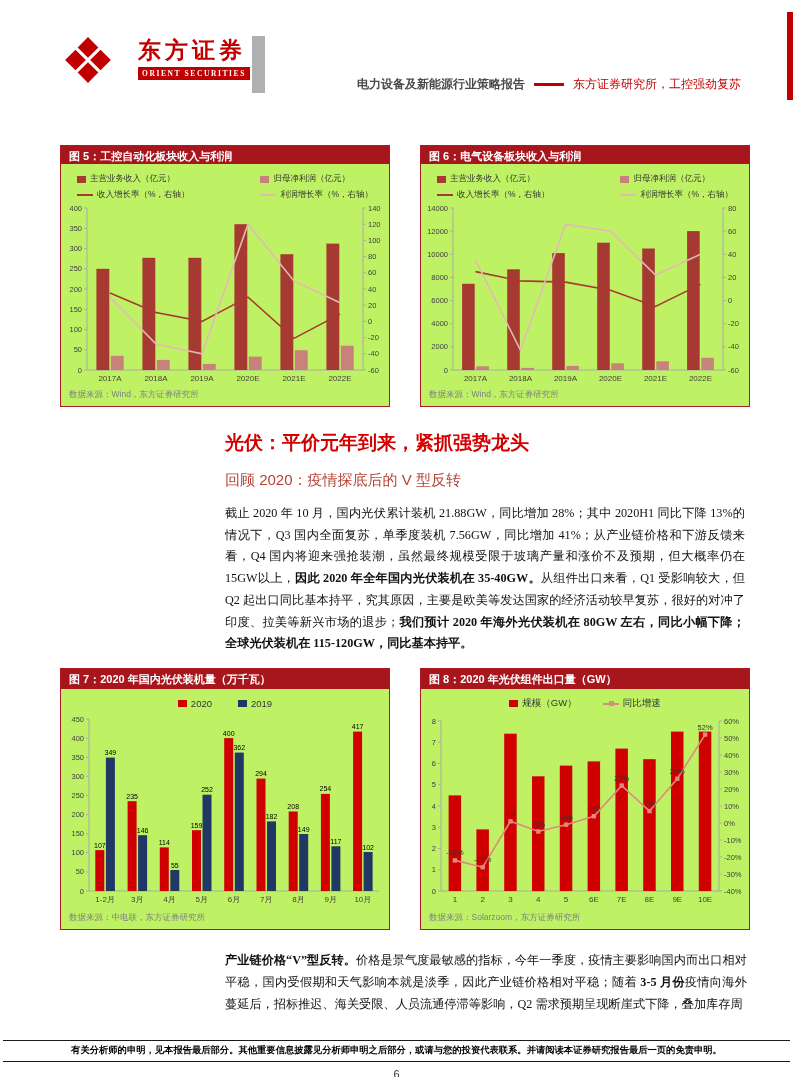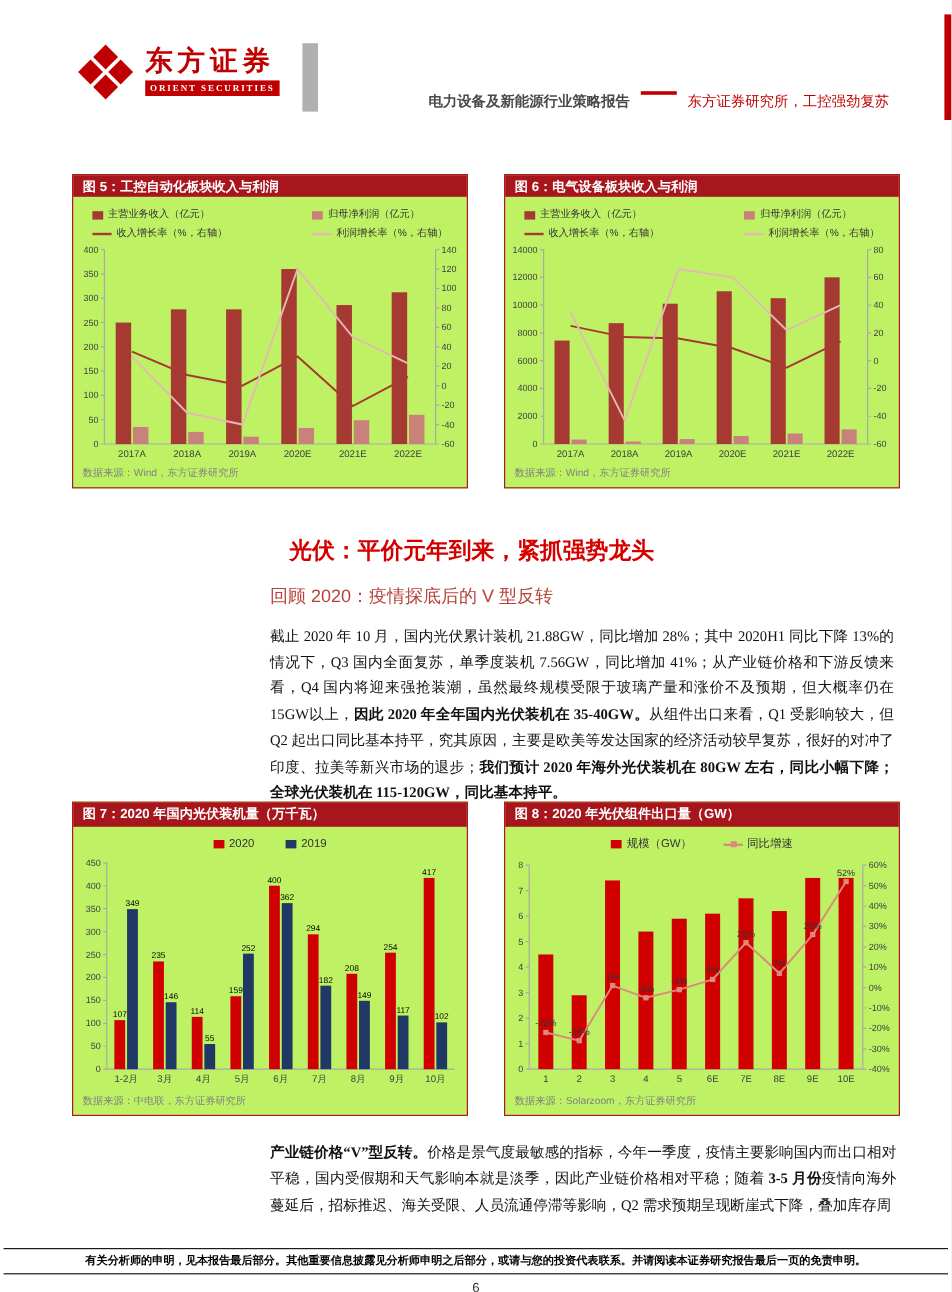--- a/index.html
+++ b/index.html
@@ -3,28 +3,28 @@
 <meta charset="utf-8">
 <style>
   html,body { margin:0; padding:0; background:#e8e8e8; }
   .page {
     position:relative; width:793px; height:1077px; margin:0 auto;
     background:#ffffff; overflow:hidden;
     font-family:"Liberation Sans","DejaVu Sans",sans-serif;
     color:#1a1a1a;
   }
   
-  .logo-wrap { position:absolute; left:64px; top:36px; display:flex; gap:9px; align-items:flex-start; }
+  .logo-wrap { position:absolute; left:64px; top:36px; display:flex; gap:26px; align-items:flex-start; }
   .logo-mark { width:48px; height:48px; }
   .logo-text { display:flex; flex-direction:column; padding-top:2px; }
   .logo-cn { font-size:23px; font-weight:bold; color:#c00000; letter-spacing:4px; line-height:1.1; }
   .logo-en { margin-top:4px; background:#c00000; color:#fff; font-size:7.5px; font-weight:bold;
              letter-spacing:1.6px; padding:2px 4px; text-align:center; white-space:nowrap;font-family:Liberation Serif, serif; }
   .gray-bar { position:absolute; left:252px; top:36px; width:13px; height:57px; background:#b0b0b0; }
-  .report-header-line { position:absolute; top:76px; right:52px; display:flex; font-size:12px; }
+  .report-header-line { position:absolute; top:76px; right:52px; display:flex; align-items:center; font-size:12px; }
   .report-type { font-weight:bold; color:#4a4a4a; }
   .dash-line { width:30px; height:3px; background:#c00000; margin:0 9px; }
   .report-subtitle { color:#c00000; }
   .edge-bar { position:absolute; right:0; top:12px; width:6px; height:88px; background:#c00000; }
 
   
   .figures-row { position:absolute; left:60px; width:690px; display:flex; justify-content:space-between; }
   .row1 { top:145px; } .row2 { top:668px; }
   .fig-box { width:330px; height:262px; border:1px solid #b01823; box-sizing:border-box;
              display:flex; flex-direction:column; background:#bef264; }
@@ -38,21 +38,21 @@
   .swatch-bar { display:inline-block; width:9px; height:7px; flex:0 0 auto; }
   .swatch-line { display:inline-block; width:16px; height:2px; position:relative; flex:0 0 auto; }
   .swatch-marker { position:absolute; left:6px; top:-1.5px; width:5px; height:5px; }
   .plot { flex:0 0 auto; }
   .plot svg { display:block; }
   .plot text { font-family:"Liberation Sans","DejaVu Sans",sans-serif; }
   .fig-source { font-size:8.5px; color:#808080; padding:3px 8px 5px; margin-top:auto; }
 
   
   .section { position:absolute; left:225px; top:430px; width:520px; }
-  .section-title { font-size:19px; font-weight:bold; color:#d40000; margin:16px; }
+  .section-title { font-size:19px; font-weight:bold; color:#d40000; margin:0; }
   .section-sub { font-size:15px; color:#b5433a; margin:15px 0 0; font-weight:normal; }
   .body-par { font-size:12.2px; line-height:1.78; text-align:justify; color:#111;
               font-family:"Liberation Serif","DejaVu Serif",serif; }
   .intro { margin-top:13px; }
   .industry { position:absolute; left:225px; top:938px; width:522px; }
 
   
   .footer { position:absolute; left:0; right:0; top:1040px; text-align:center; }
   .footer-rule { border:0; border-top:1px solid #1a1a1a; margin:0 3px; }
   .disclaimer { font-size:9.3px; font-weight:bold; color:#000; padding:3px 12px 4px; }

